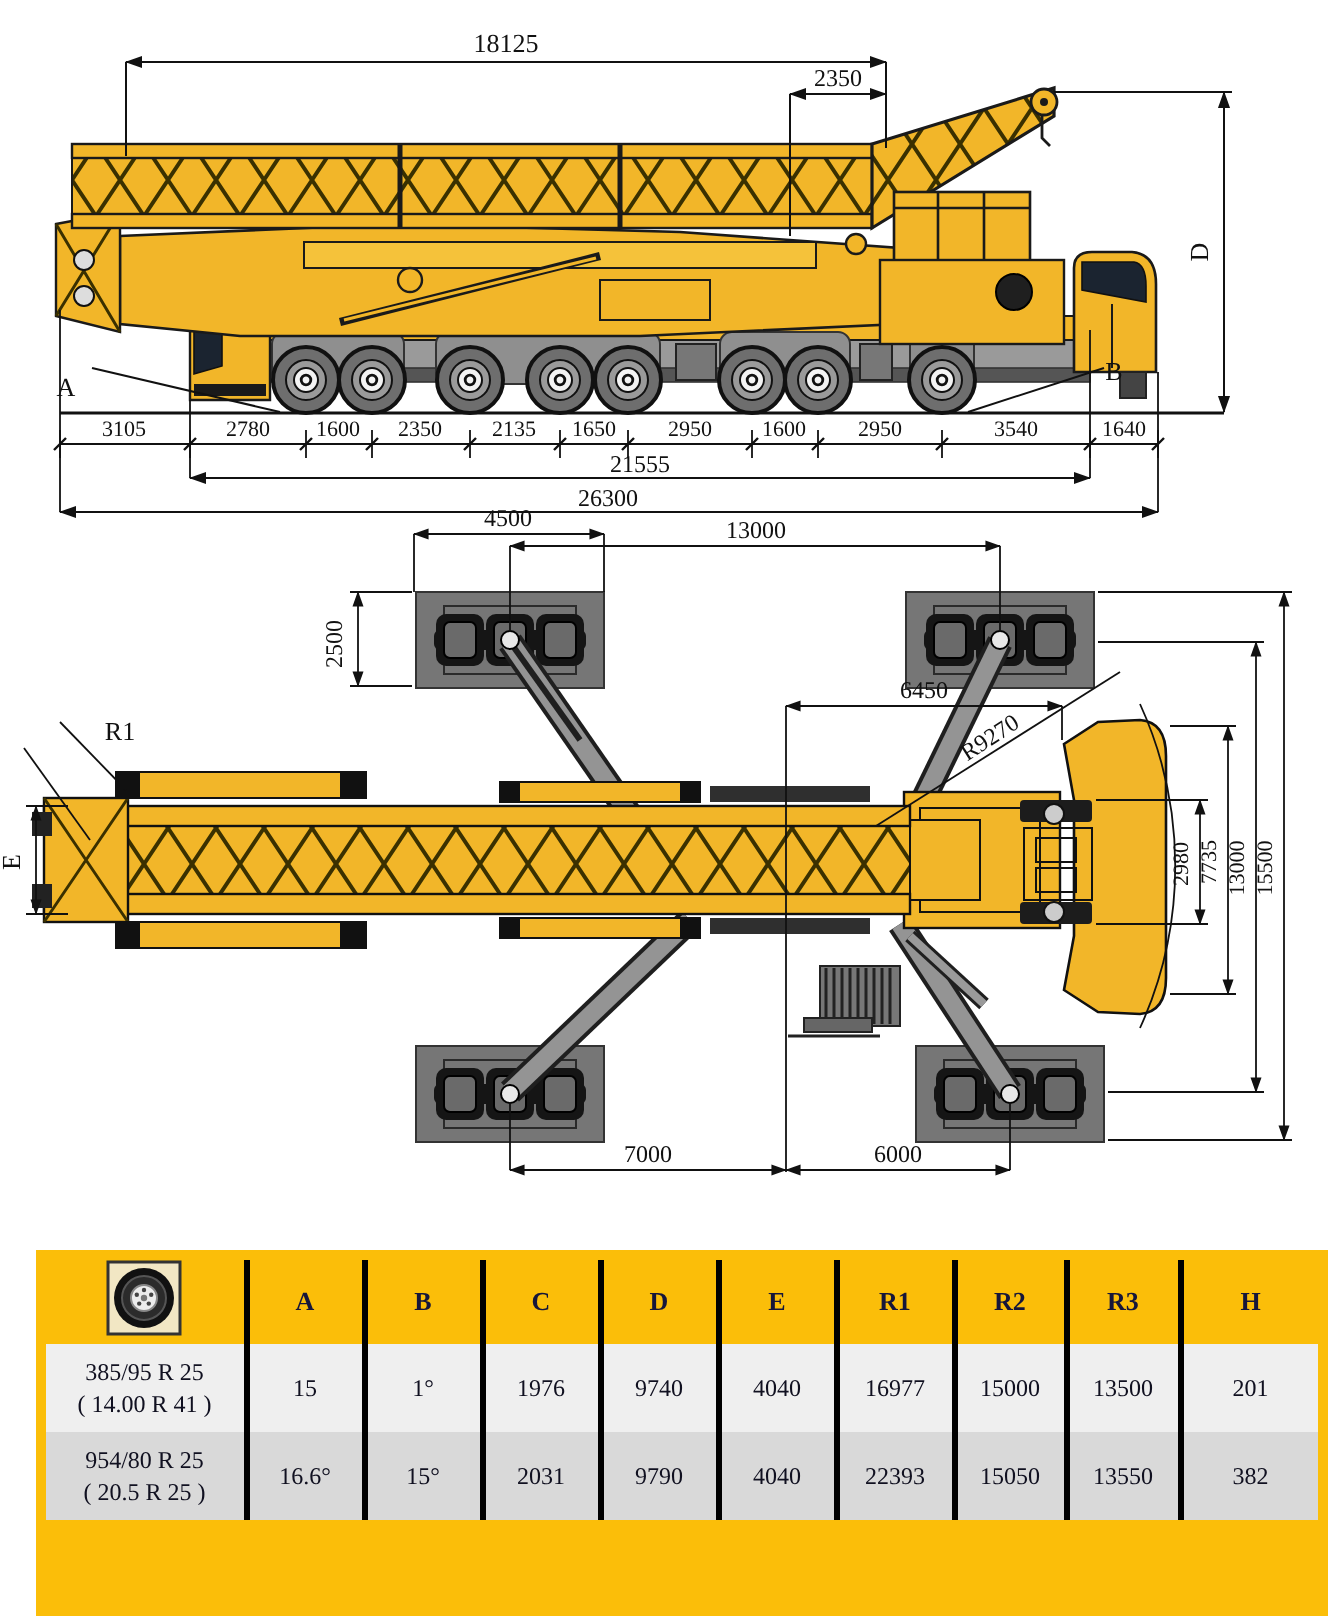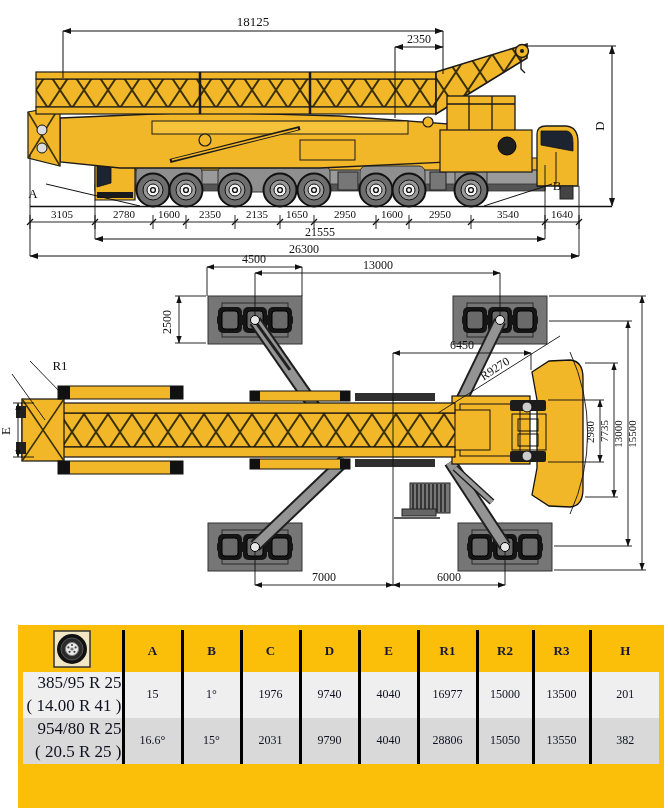--- a/index.html
+++ b/index.html
@@ -16,21 +16,21 @@
   table{border-collapse:collapse;table-layout:fixed;width:636px;background:#FBBE09;}
   th,td{border-right:3px solid #000;text-align:center;vertical-align:middle;
         font-family:"Liberation Serif",serif;color:#16163A;padding:0;}
   th:last-child,td:last-child{border-right:none;}
   thead tr{height:41px;background:#FBBE09;}
   thead th{font-size:13px;font-weight:bold;}
   tbody tr{height:44px;}
   tbody tr:nth-child(odd){background:#EFEFEF;}
   tbody tr:nth-child(even){background:#D9D9D9;}
   tbody td{font-size:12px;color:#101020;}
-  td .tire1,td .tire2{font-size:17px;line-height:1.35;text-align:right;}
+  td .tire1,td .tire2{font-size:12px;line-height:1.35;}
 </style>
 </head>
 <body>
 
 <svg id="diagram" width="668" height="625" viewBox="0 0 668 625">
   <defs>
     <pattern id="lat" width="24" height="36" patternUnits="userSpaceOnUse">
       <rect width="24" height="36" fill="#F2B629"></rect>
       <path d="M0,0 L24,36 M24,0 L0,36" stroke="#3a3000" stroke-width="2"></path>
     </pattern>
@@ -507,20 +507,20 @@
       <tr>
         <td>
           <div class="tire1">954/80 R 25</div>
           <div class="tire2">( 20.5 R 25 )</div>
         </td>
         <td>16.6°</td>
         <td>15°</td>
         <td>2031</td>
         <td>9790</td>
         <td>4040</td>
-        <td>28806</td>
+        <td>22393</td>
         <td>15050</td>
         <td>13550</td>
         <td>382</td>
       </tr>
     </tbody>
   </table>
 </div>
 
 </body></html>

